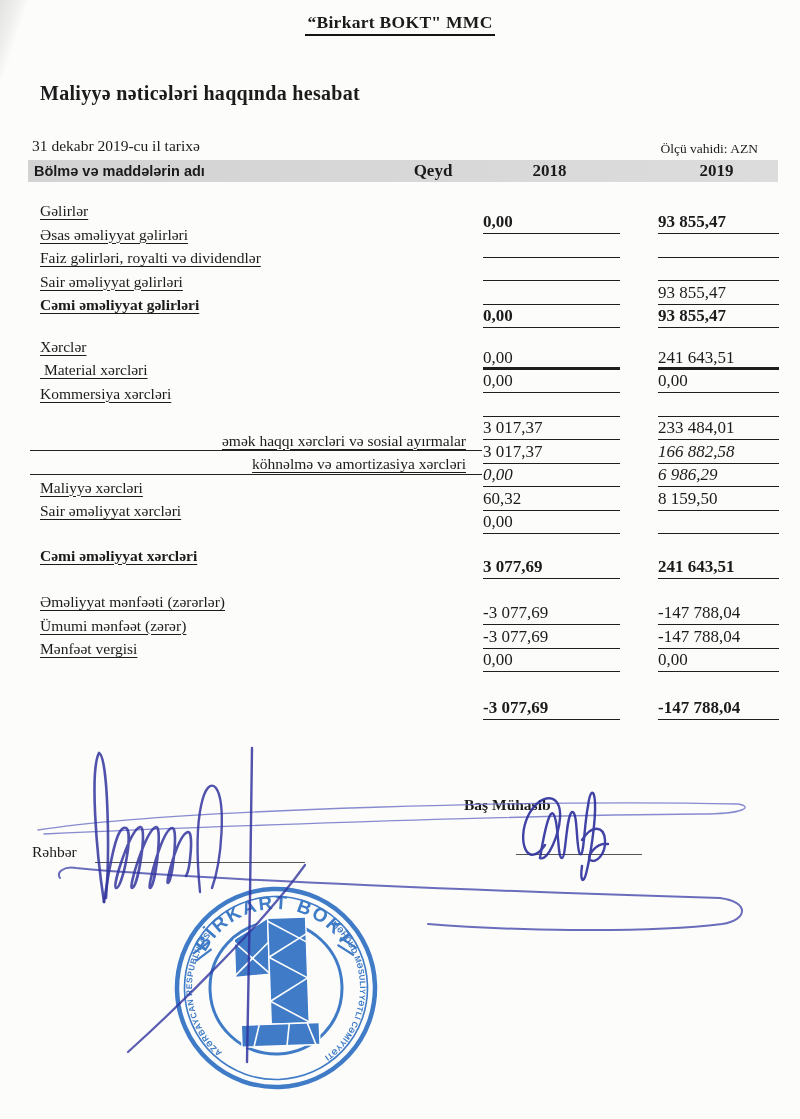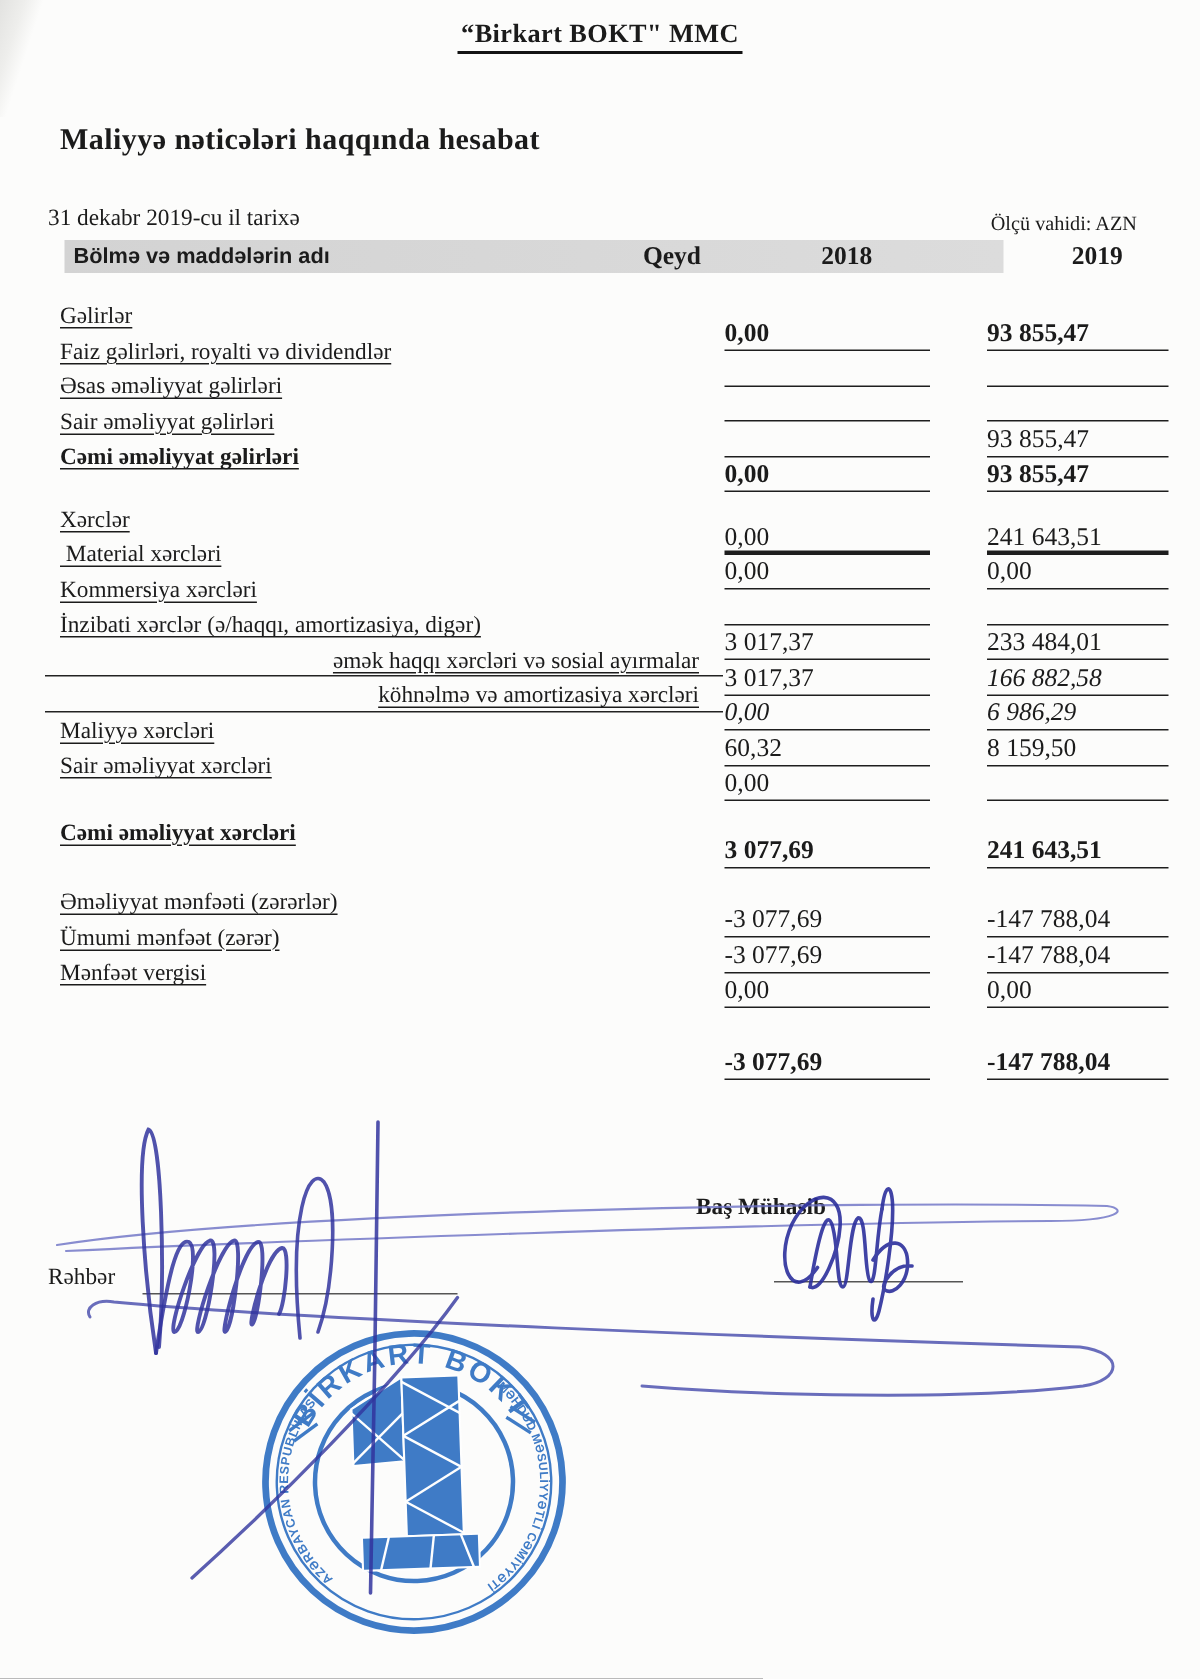--- a/index.html
+++ b/index.html
@@ -6,21 +6,21 @@
   .page{position:relative;width:800px;height:1119px;margin:0 auto;background:#fcfcfb;
         font-family:"Liberation Serif", serif;color:#1b1b1b;overflow:hidden;}
   .scan-corner{position:absolute;left:0;top:0;width:38px;height:78px;
         background:linear-gradient(108deg,#e2e2e0 0%,#eeeeec 26%,rgba(255,255,255,0) 46%);}
   .company-title{position:absolute;top:12px;left:0;width:100%;text-align:center;}
   .company-title span{display:inline-block;font-size:17.5px;font-weight:bold;
         border-bottom:2px solid #141414;padding:0 2px 1px 2px;letter-spacing:.3px;}
   .report-title{position:absolute;top:82px;left:40px;font-size:20px;font-weight:bold;letter-spacing:.3px;}
   .date-line{position:absolute;top:137px;left:32px;font-size:15.5px;}
   .unit-label{position:absolute;top:141px;right:42px;font-size:13.5px;}
-  .thead{position:absolute;top:160px;left:43px;width:626px;height:22px;
+  .thead{position:absolute;top:160px;left:28px;width:750px;height:22px;
         background:linear-gradient(90deg,#d3d3d3,#dcdcdc);}
   .thead .name{position:absolute;left:6px;top:1px;font-family:"Liberation Sans",sans-serif;
         font-weight:bold;font-size:14.5px;line-height:20px;}
   .thead .hc{position:absolute;top:1px;font-weight:bold;font-size:17px;line-height:20px;text-align:center;}
   .thead .h-qeyd{left:345px;width:120px;}
   .thead .h-2018{left:453px;width:137px;}
   .thead .h-2019{left:628px;width:121px;}
   .tbody{position:absolute;top:200px;left:30px;width:742px;}
   .trow{position:relative;height:23.5px;}
   .lbl-cell{position:absolute;left:10px;top:0;font-size:15.5px;line-height:21px;white-space:pre;}
@@ -68,26 +68,26 @@
     <span class="hc h-2019">2019</span>
   </div>
 
   <div class="tbody">
       <div class="trow">
         <div class="lbl-cell"><span class="lbl-text">Gəlirlər</span></div>
         <div class="vcell v2018 b">0,00</div>
         <div class="vcell v2019 b">93 855,47</div>
       </div>
       <div class="trow">
+        <div class="lbl-cell"><span class="lbl-text">Əsas əməliyyat gəlirləri</span></div>
+        <div class="vcell v2018"></div>
+        <div class="vcell v2019"></div>
+      </div>
+      <div class="trow">
         <div class="lbl-cell"><span class="lbl-text">Faiz gəlirləri, royalti və dividendlər</span></div>
-        <div class="vcell v2018"></div>
-        <div class="vcell v2019"></div>
-      </div>
-      <div class="trow">
-        <div class="lbl-cell"><span class="lbl-text">Əsas əməliyyat gəlirləri</span></div>
         <div class="vcell v2018"></div>
         <div class="vcell v2019"></div>
       </div>
       <div class="trow">
         <div class="lbl-cell"><span class="lbl-text">Sair əməliyyat gəlirləri</span></div>
         <div class="vcell v2018"></div>
         <div class="vcell v2019">93 855,47</div>
       </div>
       <div class="trow">
         <div class="lbl-cell b"><span class="lbl-text">Cəmi əməliyyat gəlirləri</span></div>
@@ -103,21 +103,20 @@
         <div class="lbl-cell"><span class="lbl-text"> Material xərcləri</span></div>
         <div class="vcell v2018">0,00</div>
         <div class="vcell v2019">0,00</div>
       </div>
       <div class="trow">
         <div class="lbl-cell"><span class="lbl-text">Kommersiya xərcləri</span></div>
         <div class="vcell v2018"></div>
         <div class="vcell v2019"></div>
       </div>
       <div class="trow">
-        <div class="lbl-cell"><span class="lbl-text">İnzibati xərclər (ə/haqqı, amortizasiya, digər)</span></div>
         <div class="vcell v2018">3 017,37</div>
         <div class="vcell v2019">233 484,01</div>
       </div>
       <div class="trow">
         <div class="lbl-cell indent"><span class="lbl-text">əmək haqqı xərcləri və sosial ayırmalar</span></div>
         <div class="vcell v2018">3 017,37</div>
         <div class="vcell v2019 i">166 882,58</div>
       </div>
       <div class="trow">
         <div class="lbl-cell indent"><span class="lbl-text">köhnəlmə və amortizasiya xərcləri</span></div>

